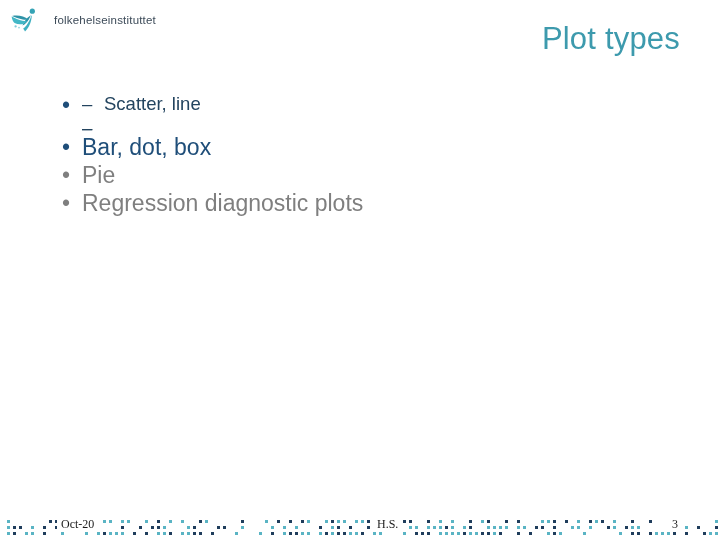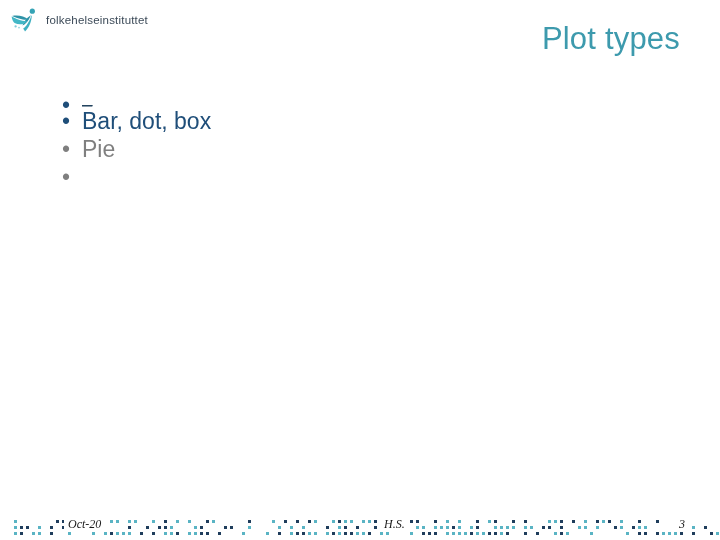--- a/index.html
+++ b/index.html
@@ -17,21 +17,21 @@
   }
 
   
   .logo {
     position: absolute;
     left: 10px;
     top: 6px;
     height: 30px;
     display: flex;
     align-items: center;
-    gap: 6px;
+    gap: 14px;
     justify-content: flex-end;
   }
   .logo-mark {
     width: 30px;
     height: 28px;
     flex: 0 0 auto;
     display: block;
   }
   .logo-word {
     font-family: "Liberation Sans", sans-serif;
@@ -106,25 +106,24 @@
     top: 0;
     font-size: 18.5px;
     line-height: 1.32;
   }
 
   .spacer { height: 16px; }
 
   
   .footer {
     position: absolute;
-    left: 12px;
+    left: 5px;
     right: 0;
     bottom: 0;
     height: 40px;
-    font-style: italic;
   }
   .footer-dots {
     position: absolute;
     left: 0;
     bottom: 0;
     width: 720px;
     height: 40px;
     display: block;
   }
   .footer-text {
@@ -167,20 +166,21 @@
 <div class="slide-title">Plot types</div>
 
 <div class="content">
   <ul class="lvl1">
 
     <li class="l1">
       <span class="b1">•</span>
       <ul class="lvl2">
         <li class="l2">
           <span class="b2">–</span>
+          <span>Scatter, line</span>
         </li>
         <li class="l2">
           <span class="b2">–</span>
         </li>
         <li class="l2">
           <span class="b2">–</span>
         </li>
       </ul>
     </li>
 
@@ -191,20 +191,21 @@
       <span>Bar, dot, box</span>
     </li>
 
     <li class="l1 muted">
       <span class="b1">•</span>
       <span>Pie</span>
     </li>
 
     <li class="l1 muted">
       <span class="b1">•</span>
+      <span>Regression diagnostic plots</span>
     </li>
 
   </ul>
 </div>
 
 <div class="footer">
   <svg class="footer-dots" viewBox="0 0 720 40">
     <g id="dotfield">
         <rect x="2" y="20" width="3" height="3" fill="#5ab4c4"></rect>
         <rect x="2" y="26" width="3" height="3" fill="#5ab4c4"></rect>

